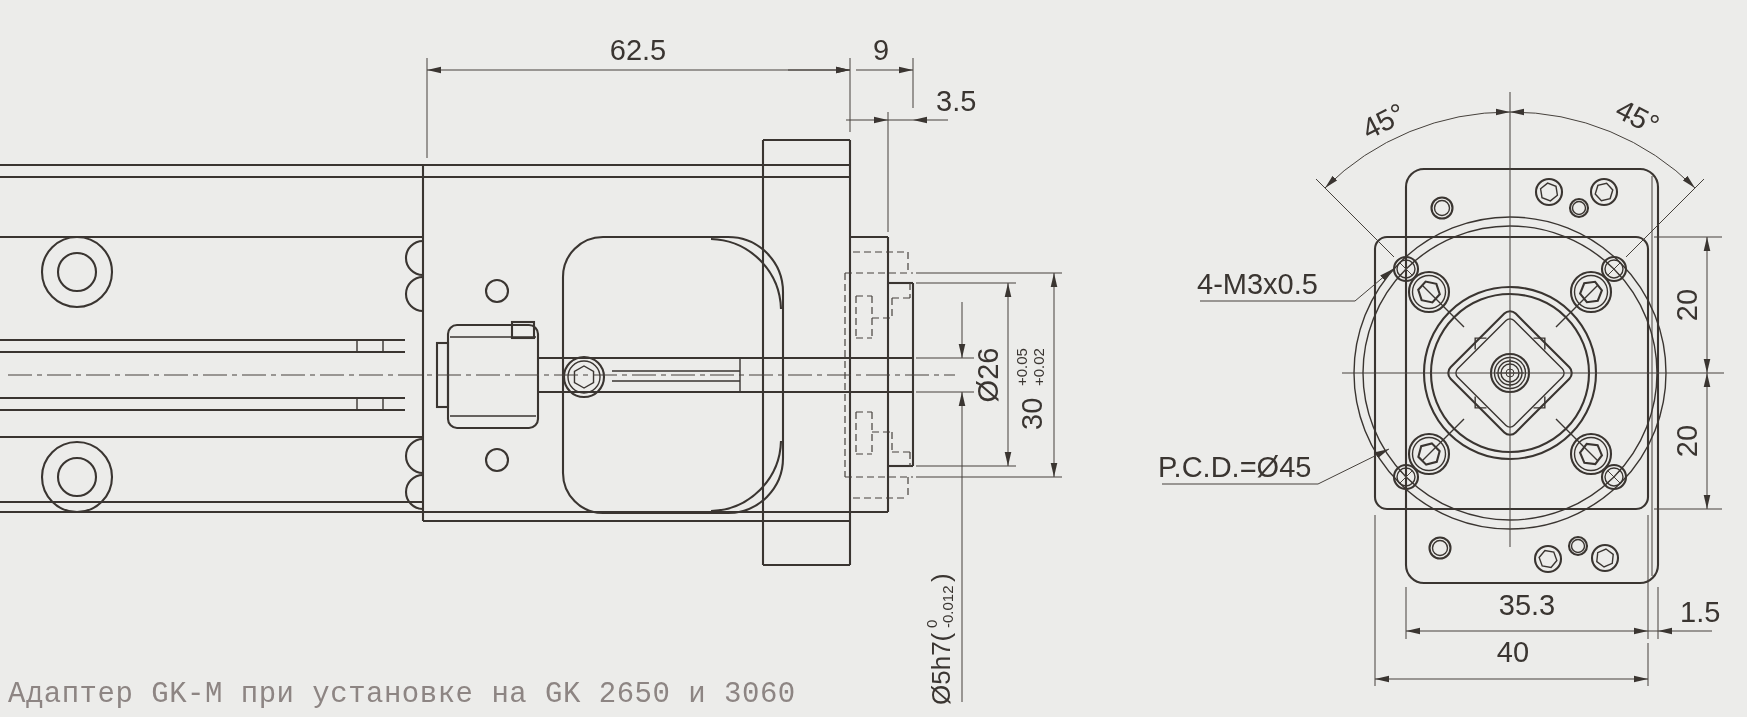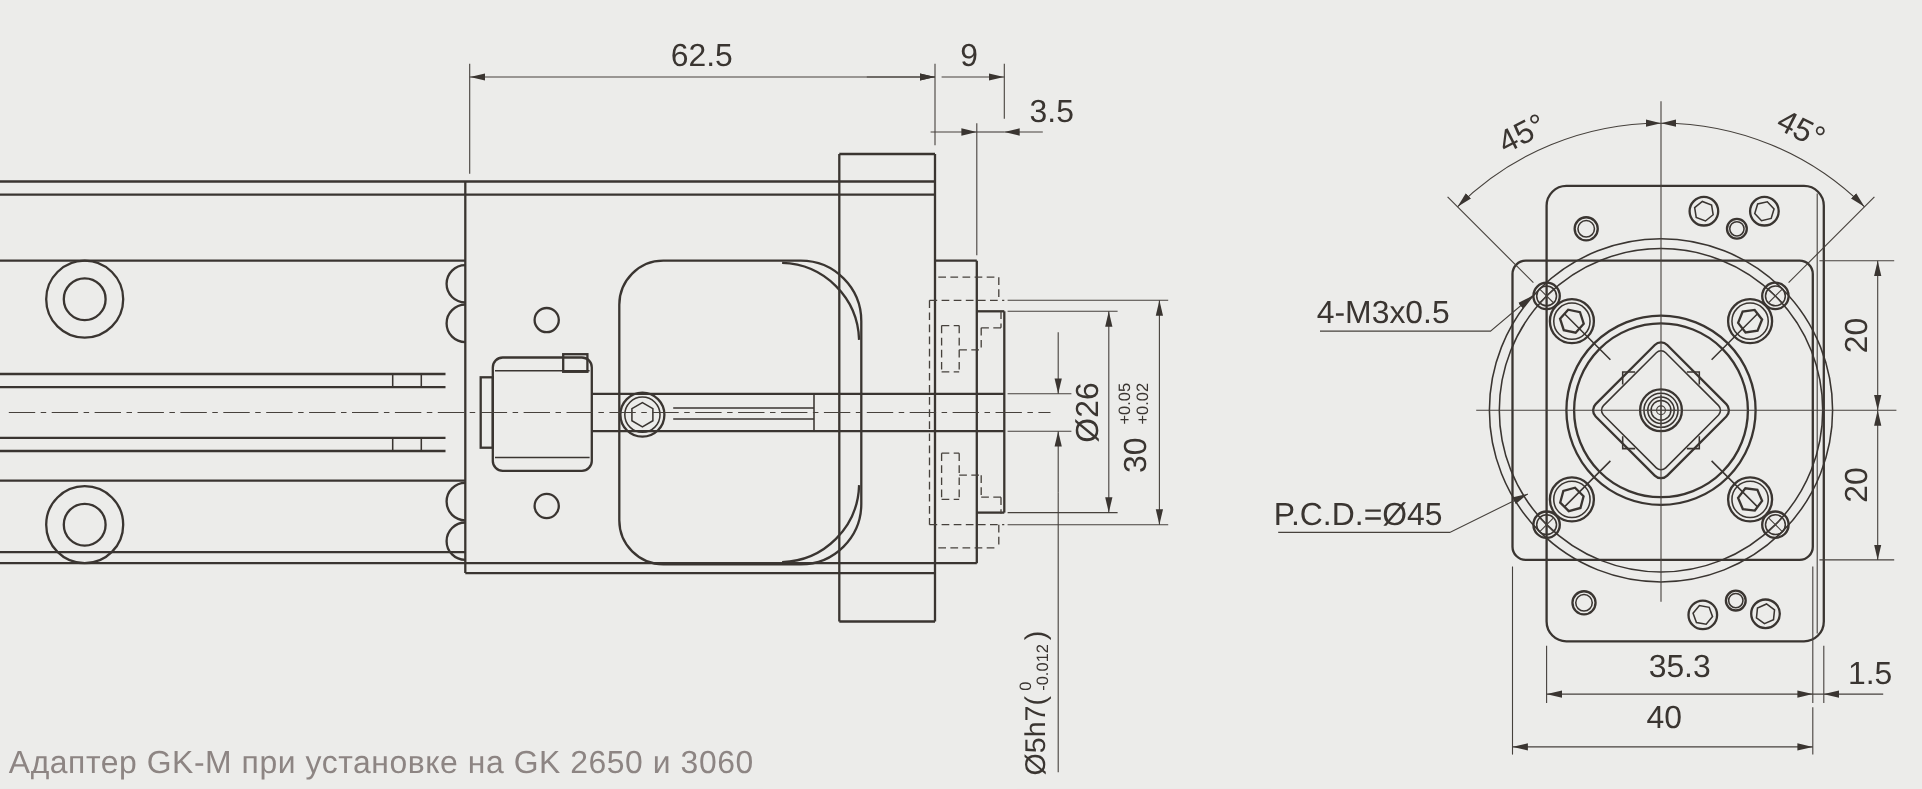--- a/index.html
+++ b/index.html
@@ -8,21 +8,21 @@
   .t{fill:none;stroke:#3a3531;stroke-width:2.1px;}
   .m{fill:none;stroke:#3a3531;stroke-width:1.4px;}
   .n{fill:none;stroke:#46413c;stroke-width:1px;}
   .d{fill:none;stroke:#46413c;stroke-width:1.2px;stroke-dasharray:7 4;}
   .cl{fill:none;stroke:#46413c;stroke-width:1px;stroke-dasharray:24 5 5 5;}
   text{fill:#3a3531;font-family:"Liberation Sans",sans-serif;}
   .dim{font-size:29px;}
   .dims{font-size:26px;}
   .tol{font-size:15px;}
   #caption{position:absolute;left:8px;top:678px;font-size:29px;color:#8d8583;
-           font-family:Liberation Sans, sans-serif;letter-spacing:0.5px;}
+           font-family:Liberation Mono, monospace;letter-spacing:0.5px;}
 </style>
 </head>
 <body>
 
 <div id="stage">
 <svg width="1747" height="717" viewBox="0 0 1747 717">
   <defs>
     <marker id="arw" viewBox="0 0 14 8" markerWidth="14" markerHeight="8" refX="14" refY="4" orient="auto-start-reverse" markerUnits="userSpaceOnUse">
       <path d="M14,4 L0,0.7 L0,7.3 Z" fill="#3a3531"></path>
     </marker>

